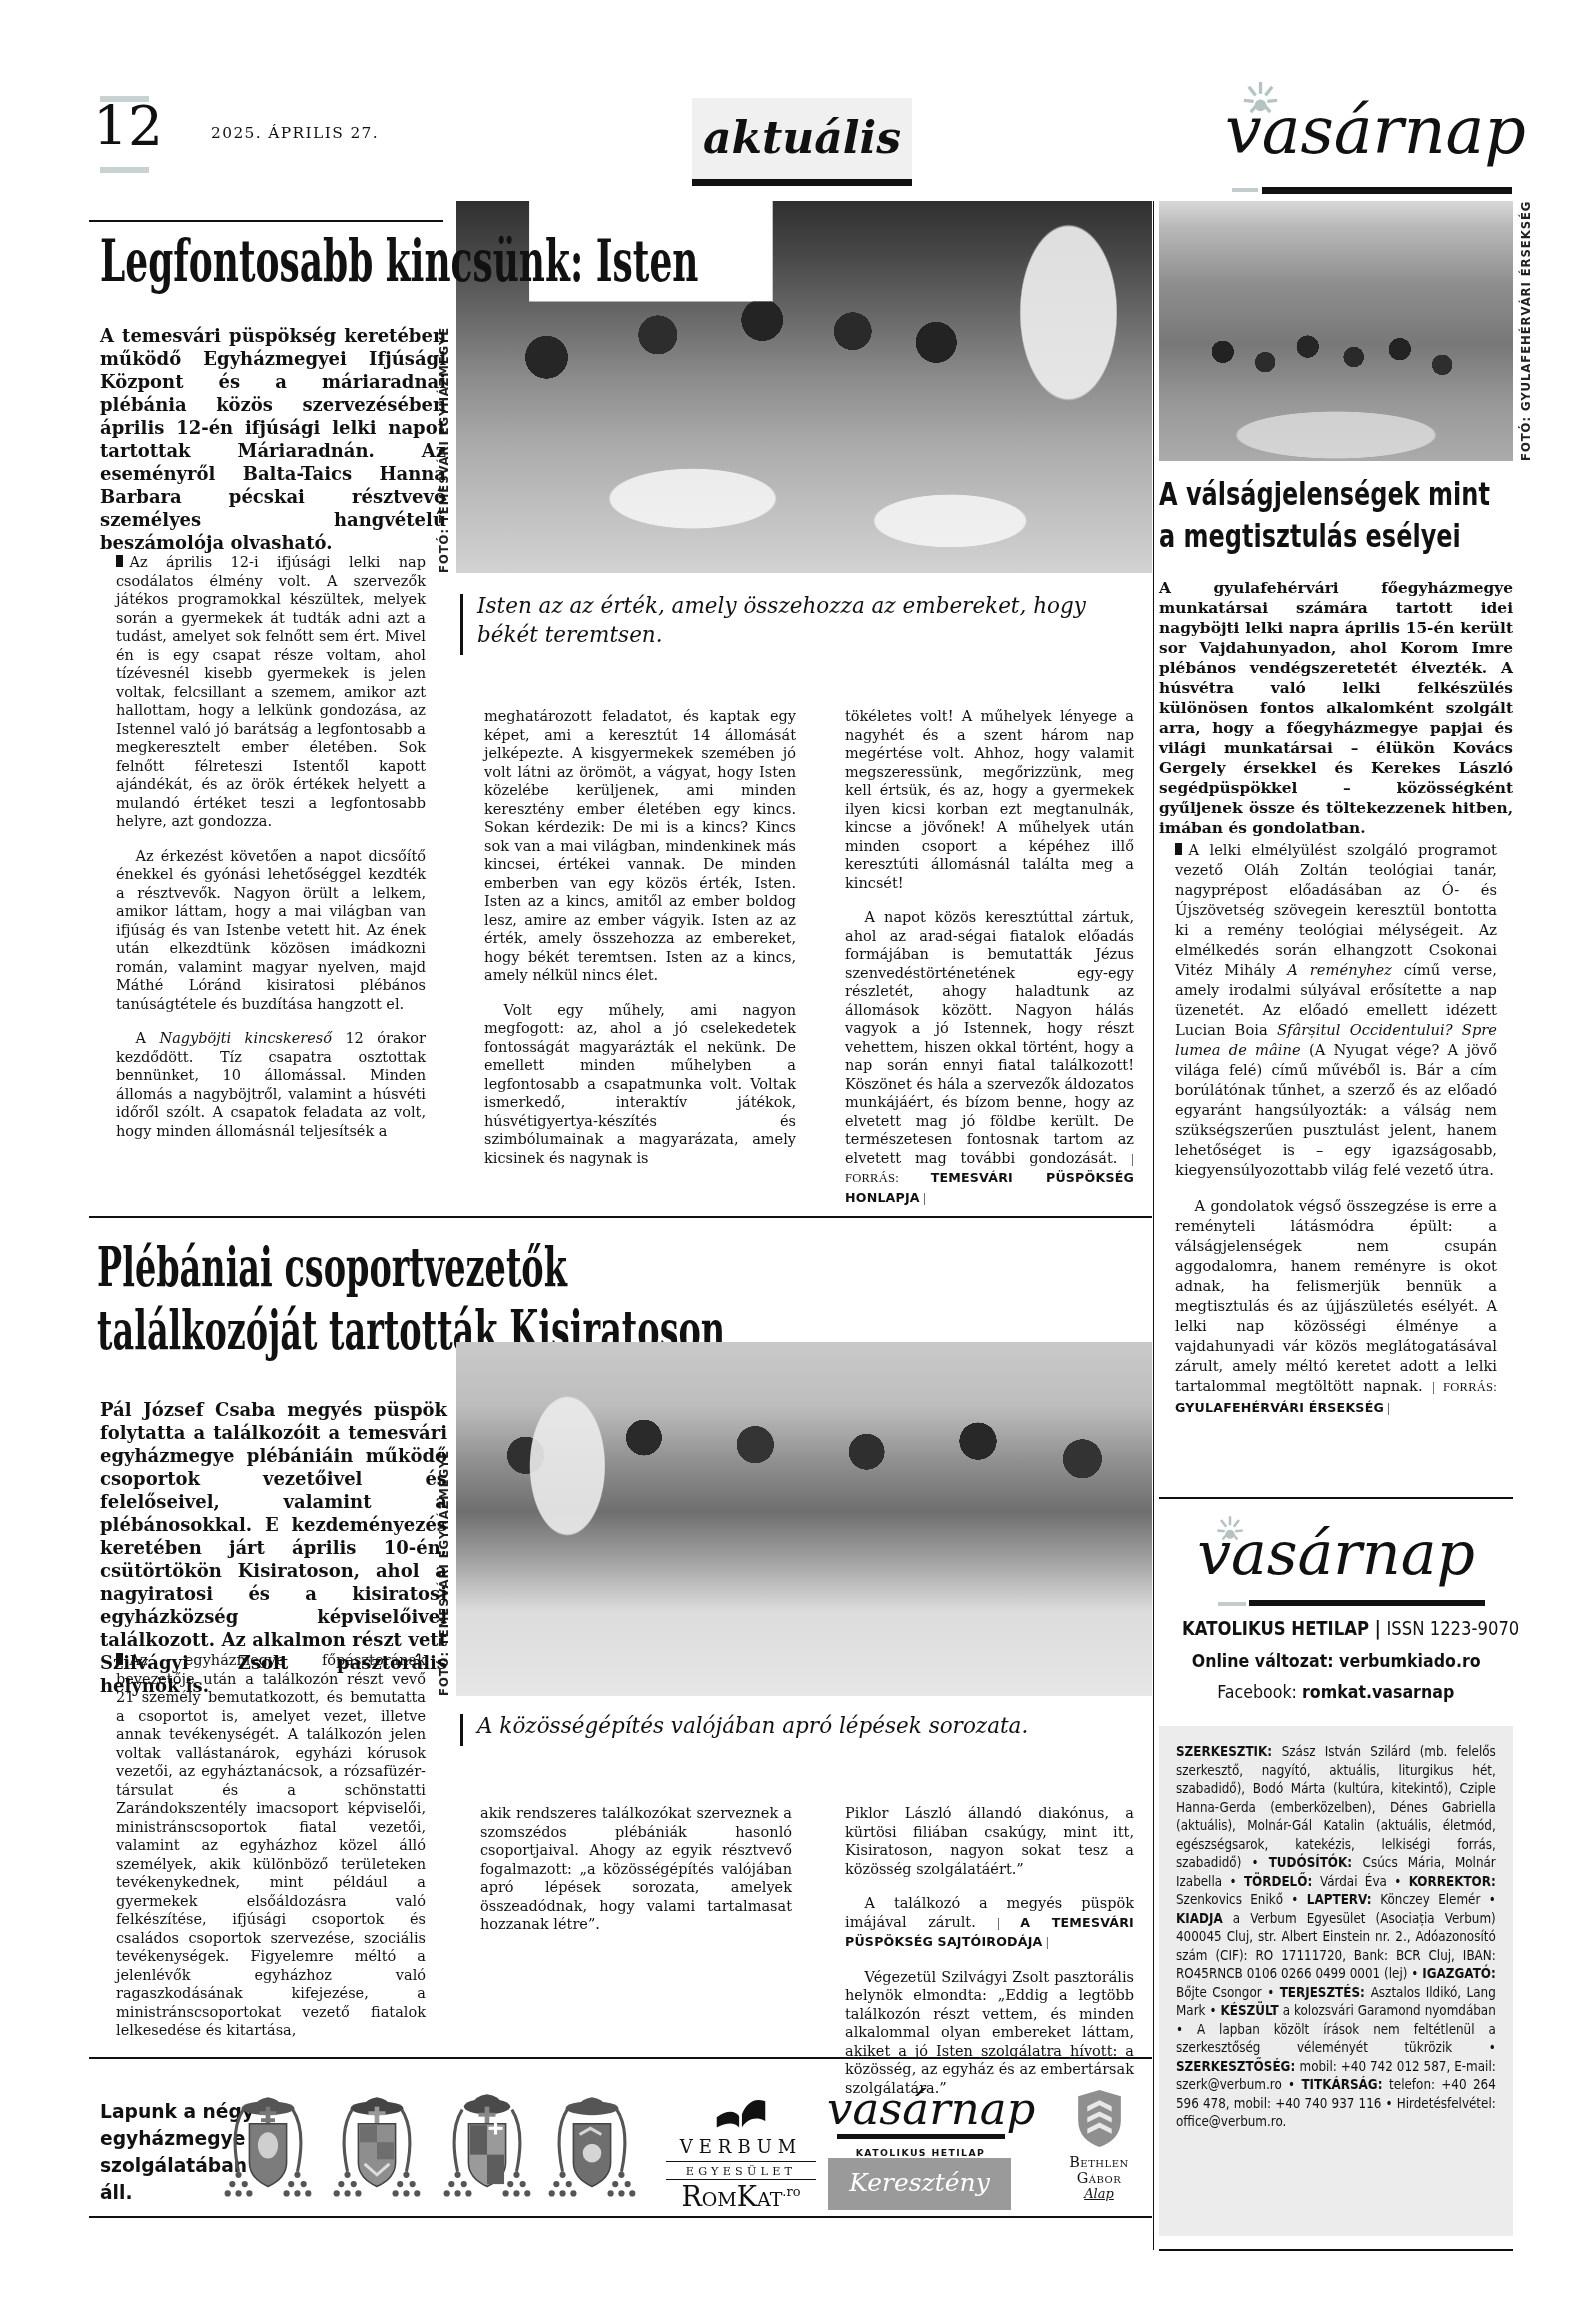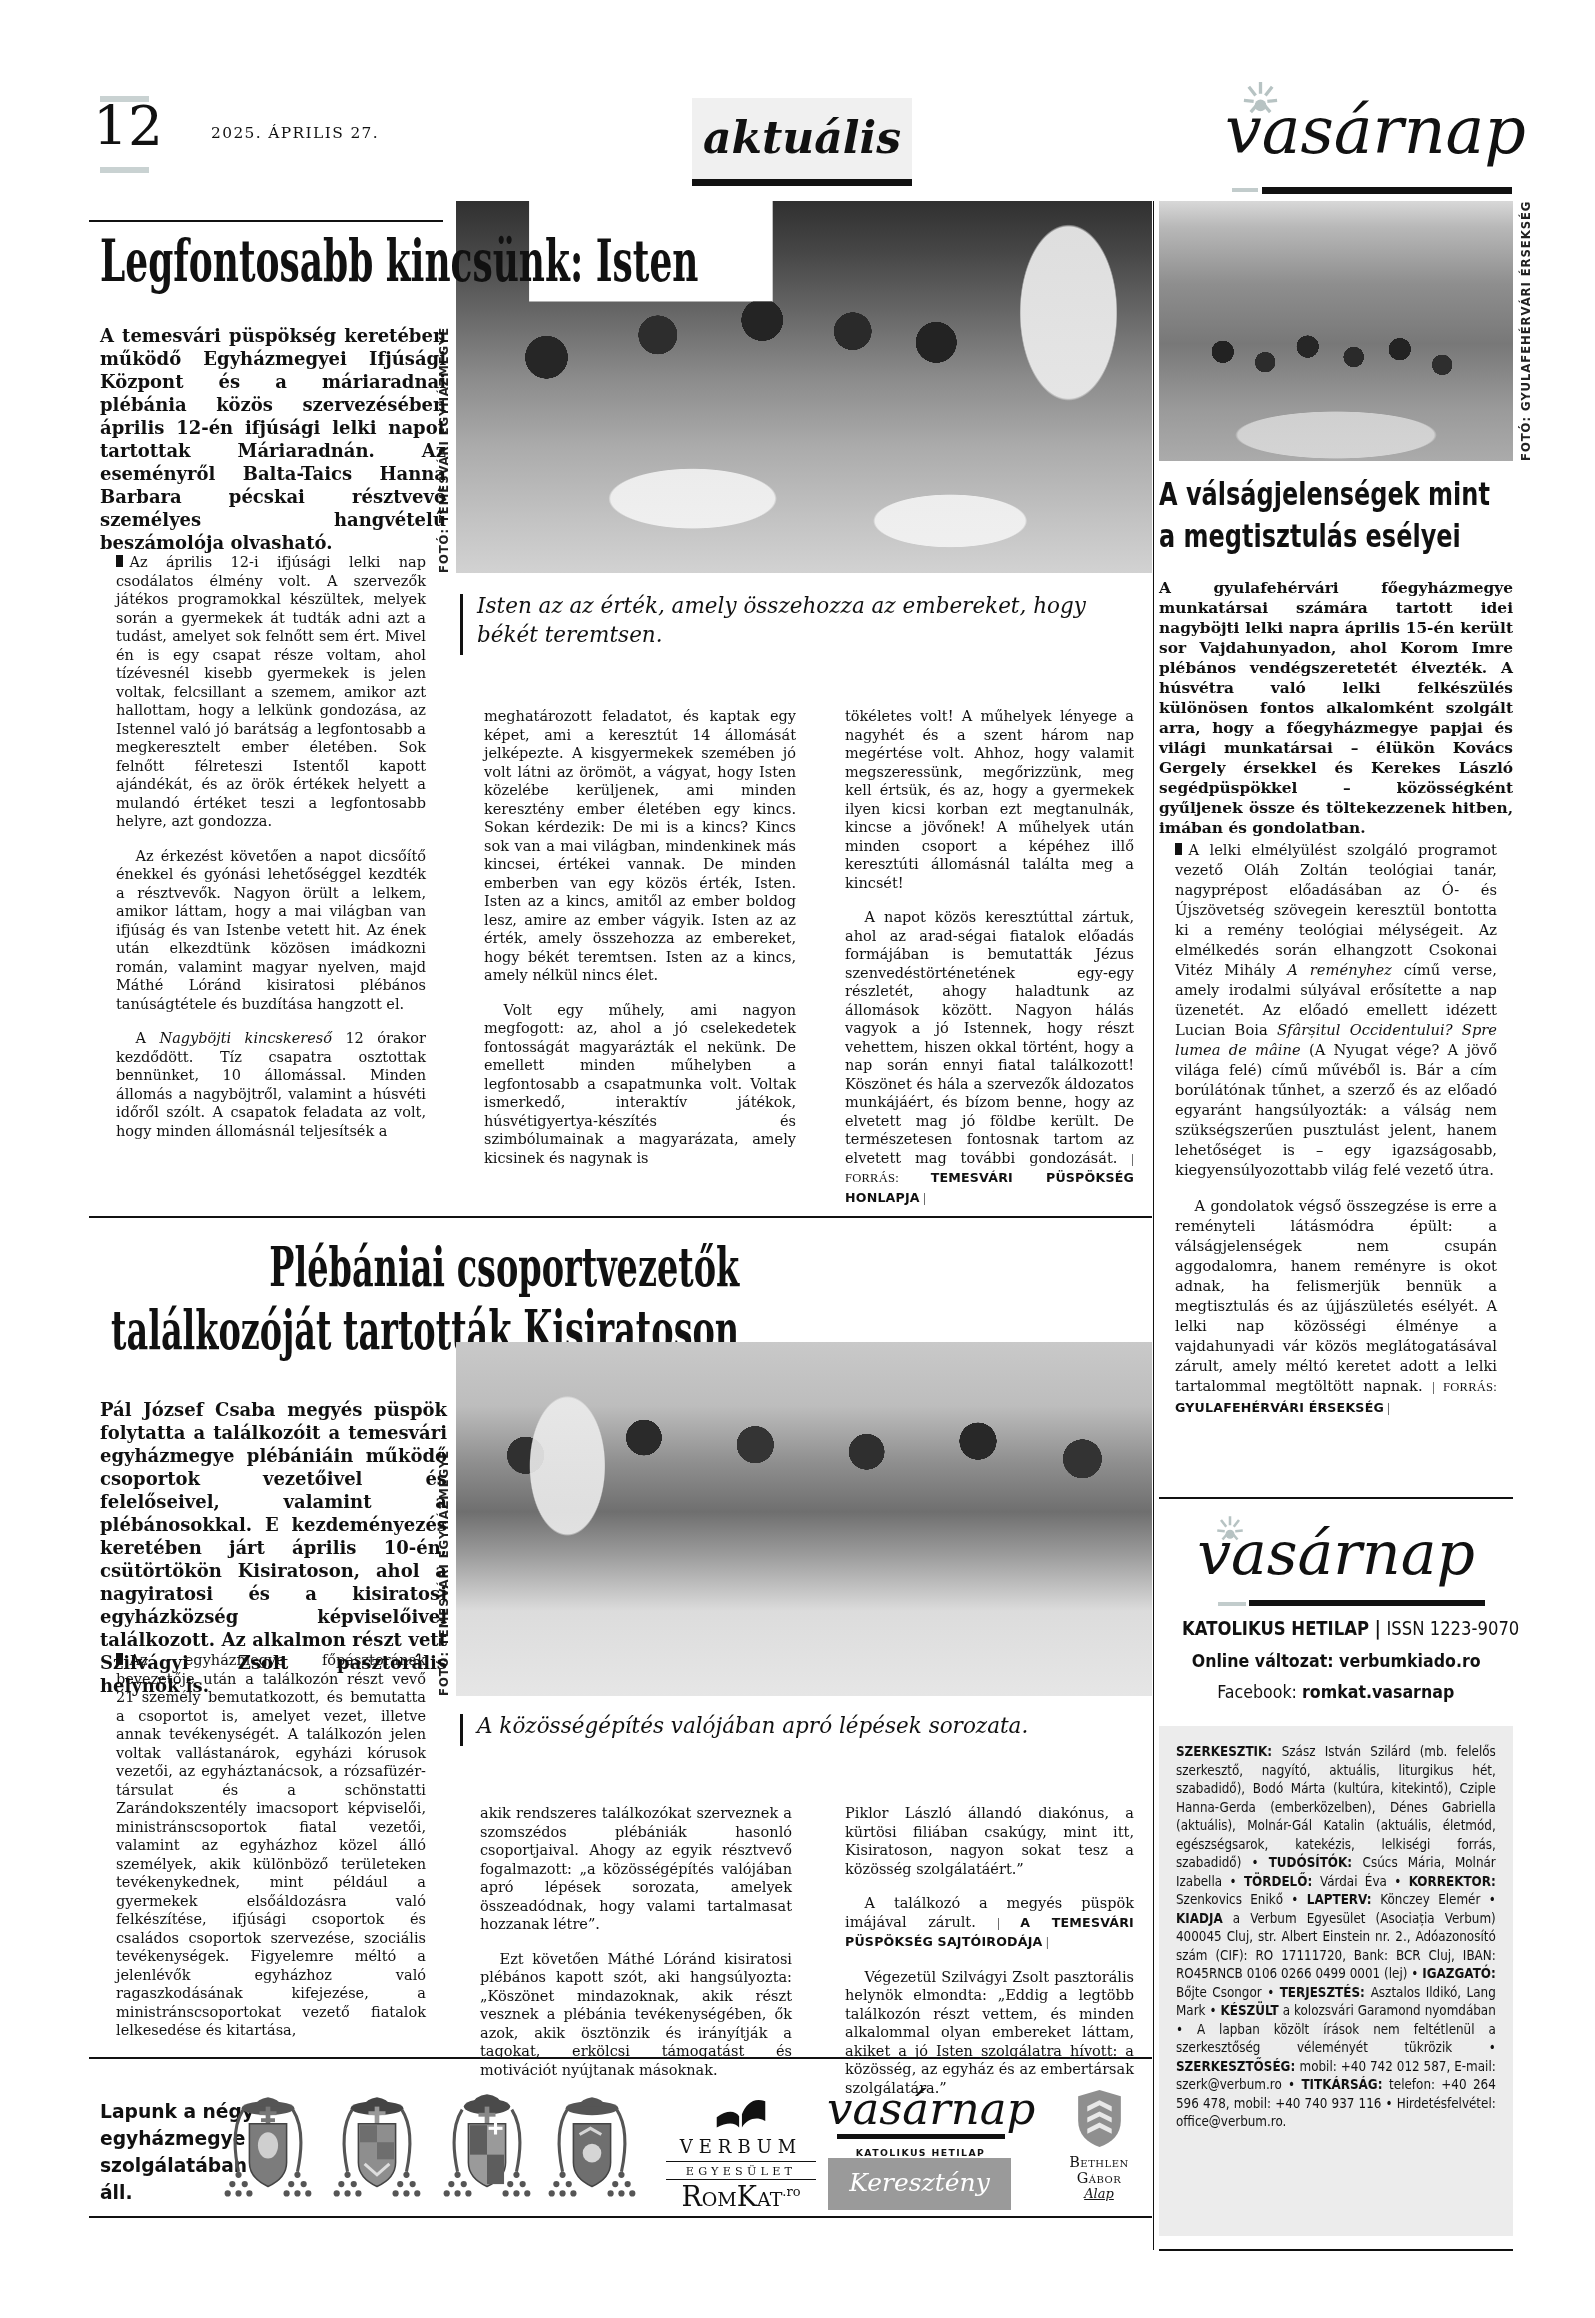--- a/index.html
+++ b/index.html
@@ -52,21 +52,21 @@
 
   .vcred{position:absolute;writing-mode:vertical-rl;transform:rotate(180deg);
          font-family:"DejaVu Sans",sans-serif;font-weight:700;font-size:11.7px;
          letter-spacing:0.9px;white-space:nowrap;color:#222;}
 
   
   .hl{position:absolute;font-weight:700;line-height:1.08;white-space:nowrap;}
   .hl .sc{display:inline-block;transform-origin:left bottom;}
   #a1-title{left:100px;top:230px;font-size:58px;}
   #a1-title .sc{transform:scaleX(.62);}
-  #a2-title{left:111px;top:1236px;font-size:54px;line-height:63px;text-align:right;}
+  #a2-title{left:97px;top:1236px;font-size:54px;line-height:63px;}
   #a2-title .sc{transform:scaleX(.62);}
   #r-title{left:1159px;top:473px;font-family:"DejaVu Sans",sans-serif;font-size:32px;line-height:42px;}
   #r-title .sc{transform:scaleX(.75);}
 
   .lead{position:absolute;font-weight:700;text-align:justify;}
   #a1-lead{left:100px;top:306px;width:346px;font-size:18px;line-height:23px;}
   #a2-lead{left:100px;top:1380px;width:347px;font-size:18px;line-height:23px;}
   #r-lead{left:1159px;top:563px;width:354px;font-size:15.4px;line-height:20px;}
 
   .bodycol{position:absolute;text-align:justify;font-size:14.5px;line-height:18.5px;}
@@ -193,21 +193,20 @@
 
   <div class="bodycol" id="a2c1">
     <p><span class="mk"></span><span>Az egyházmegye főpásztorának bevezetője után a találkozón részt vevő 21 személy bemutatkozott, és bemutatta a csoportot is, amelyet vezet, illetve annak tevékenységét. A találkozón jelen voltak vallástanárok, egyházi kórusok vezetői, az egyháztanácsok, a rózsafüzér-társulat és a schönstatti Zarándokszentély imacsoport képviselői, ministránscsoportok fiatal vezetői, valamint az egyházhoz közel álló személyek, akik különböző területeken tevékenykednek, mint például a gyermekek elsőáldozásra való felkészítése, ifjúsági csoportok és családos csoportok szervezése, szociális tevékenységek. Figyelemre méltó a jelenlévők egyházhoz való ragaszkodásának kifejezése, a ministránscsoportokat vezető fiatalok lelkesedése és kitartása,</span></p>
   </div>
 
   <div class="capbar" style="left:460px;top:1714px;width:3.3px;height:32px"></div>
   <div class="caption" style="left:477px;top:1711px;width:664px">A közösségépítés valójában apró lépések sorozata.</div>
 
   <div class="bodycol" id="a2c2">
     <p>akik rendszeres találkozókat szerveznek a szomszédos plébániák hasonló csoportjaival. Ahogy az egyik résztvevő fogalmazott: „a közösségépítés valójában apró lépések sorozata, amelyek összeadódnak, hogy valami tartalmasat hozzanak létre”.</p>
-    <p class="ind">Ezt követően Máthé Lóránd kisiratosi plébános kapott szót, aki hangsúlyozta: „Köszönet mindazoknak, akik részt vesznek a plébánia tevékenységében, ők azok, akik ösztönzik és irányítják a tagokat, erkölcsi támogatást és motivációt nyújtanak másoknak.</p>
   </div>
   <div class="bodycol" id="a2c3">
     <p>Piklor László állandó diakónus, a kürtösi filiában csakúgy, mint itt, Kisiratoson, nagyon sokat tesz a közösség szolgálatáért.”</p>
     <p class="ind"><span>A találkozó a megyés püspök imájával zárult. </span><span class="seg-src">| </span><span class="seg-srcb">A TEMESVÁRI PÜSPÖKSÉG SAJTÓIRODÁJA</span><span class="seg-src"> |</span></p>
     <p class="ind">Végezetül Szilvágyi Zsolt pasztorális helynök elmondta: „Eddig a legtöbb találkozón részt vettem, és minden alkalommal olyan embereket láttam, akiket a jó Isten szolgálatra hívott: a közösség, az egyház és az embertársak szolgálatára.”</p>
   </div>
 
   <div class="rule" style="left:89px;top:2057px;width:1063px;height:1.9px"></div>
 
   <div class="rule" style="left:1153px;top:201px;width:1.4px;height:2049px"></div>

